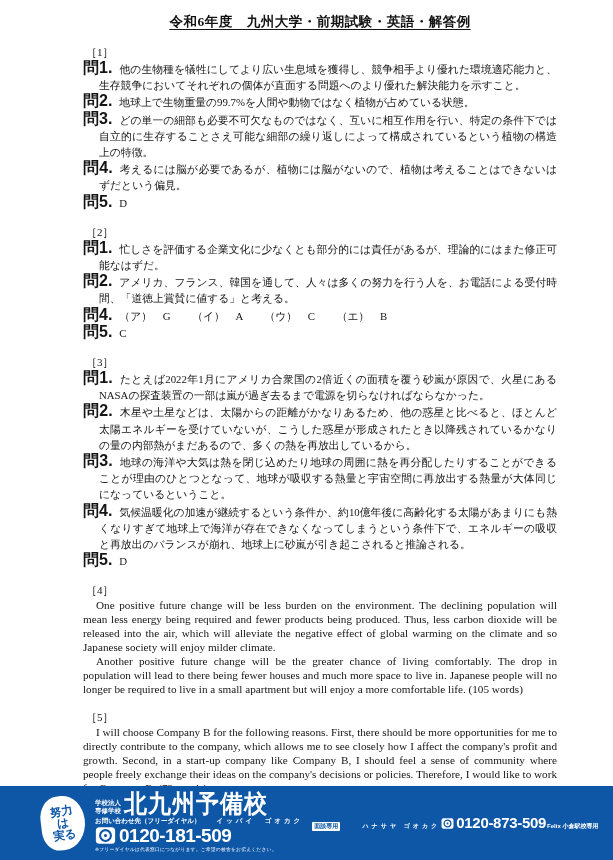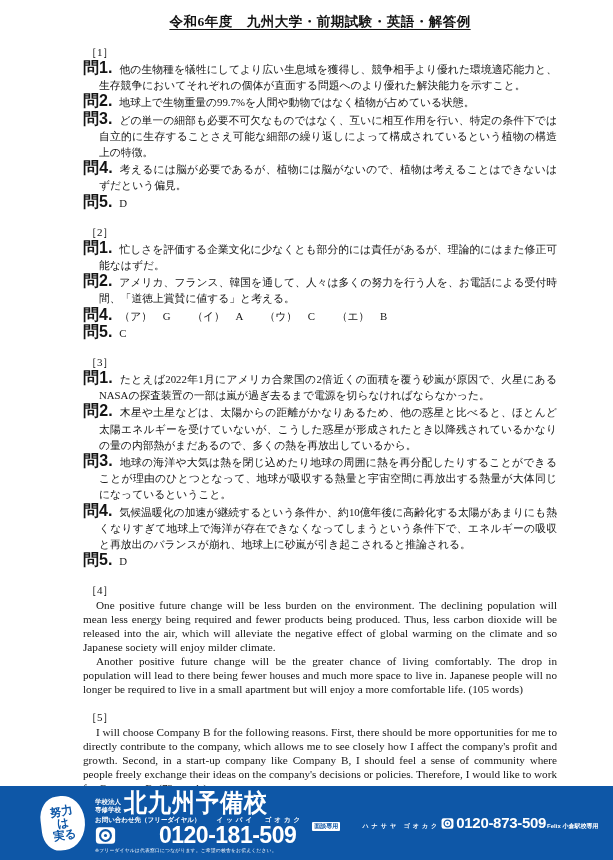--- a/index.html
+++ b/index.html
@@ -30,21 +30,21 @@
                font-family:"Liberation Serif","DejaVu Serif",serif;}
   .main-block{display:flex;flex-direction:column;justify-content:center;line-height:1;flex:0 0 auto;}
   .name-row{display:flex;align-items:flex-end;gap:3px;}
   .school-type{font-size:6.5px;line-height:1.2;font-weight:bold;white-space:pre-line;}
   .school-name{font-size:23px;font-weight:bold;letter-spacing:1px;line-height:.95;
                transform:scaleY(1.08);}
   .contact-line{display:flex;align-items:flex-end;gap:16px;font-size:6.5px;font-weight:bold;
                 margin-top:3px;}
   .furigana{letter-spacing:3px;}
   .phone-row{display:flex;align-items:center;gap:3px;margin-top:1px;}
-  .phone-main{font-size:23px;font-weight:bold;letter-spacing:-.5px;line-height:1;margin-left:40px;}
+  .phone-main{font-size:19px;font-weight:bold;letter-spacing:-.5px;line-height:1;}
   .micro-note{font-size:4.8px;margin-top:2px;letter-spacing:.2px;}
 
   .mid-block{display:flex;flex-direction:row;justify-content:center;gap:1px;flex:0 0 auto;}
   .mid-head{display:flex;justify-content:space-between;align-items:flex-end;font-size:6px;
             font-weight:bold;width:128px;}
   .tag{background:#fff;color:#0e57a7;padding:0 2px;border-radius:1px;}
   .mid-phone{display:flex;align-items:center;gap:2px;font-size:15px;font-weight:bold;
              line-height:1.05;letter-spacing:-.3px;}
   .hours{font-size:5.4px;margin-top:1px;}
 

